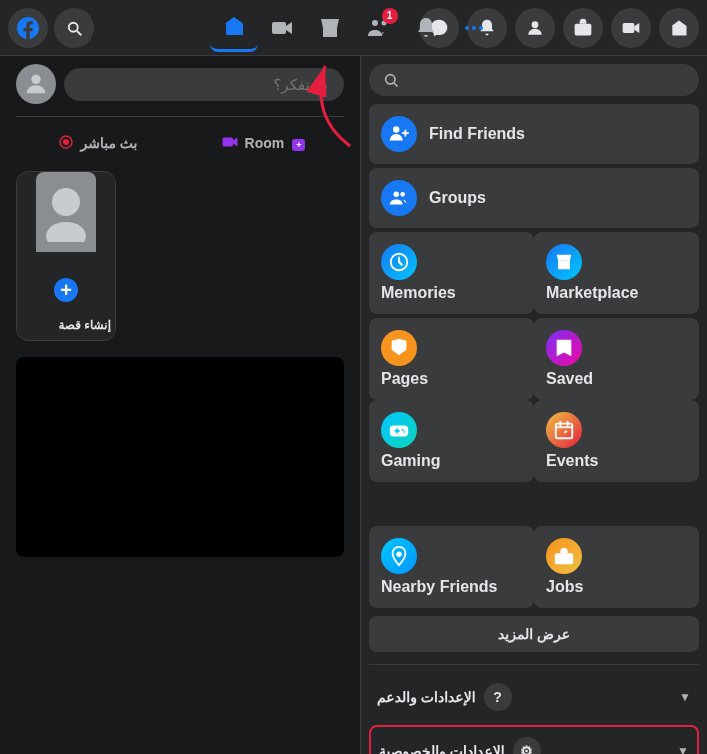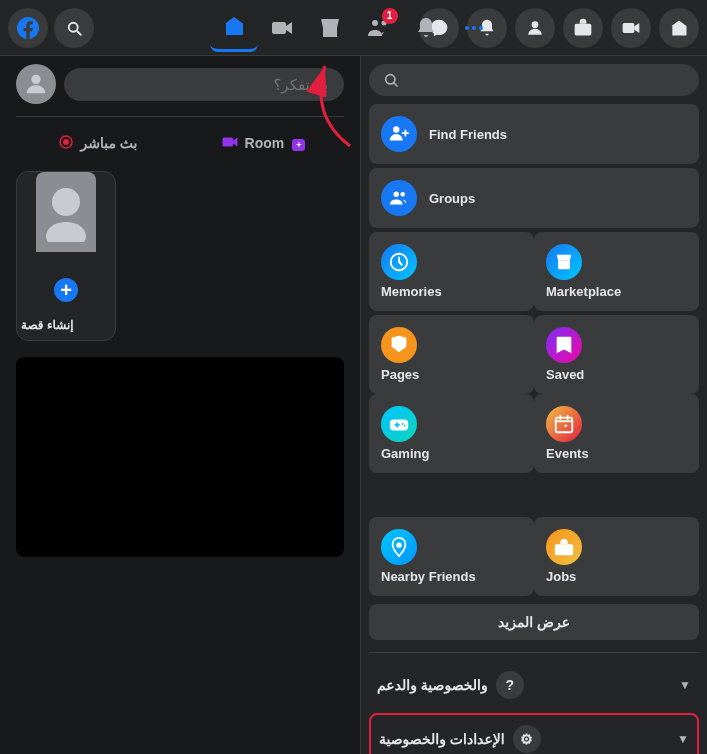--- a/index.html
+++ b/index.html
@@ -195,21 +195,21 @@
       position: absolute;
       bottom: 36px;
       left: 50%;
       transform: translateX(-50%);
       border: 2px solid #242526;
     }
     .story-label {
       color: #e4e6eb;
       font-size: 12px;
       font-weight: 600;
-      text-align: left;
+      text-align: right;
       position: absolute;
       bottom: 8px;
       width: 100%;
       padding: 0 4px;
     }
 
     
     .arrow-overlay {
       position: absolute;
       top: 56px;
@@ -272,21 +272,21 @@
       width: 36px;
       height: 36px;
       border-radius: 50%;
       display: flex;
       align-items: center;
       justify-content: center;
       font-size: 20px;
     }
     .menu-item-label {
       color: #e4e6eb;
-      font-size: 13px;
+      font-size: 16px;
       font-weight: 600;
     }
 
     
     .show-more-btn {
       width: 100%;
       background: #3a3b3c;
       border: none;
       border-radius: 8px;
       color: #e4e6eb;
@@ -702,21 +702,21 @@
     
     <button class="show-more-btn">عرض المزيد</button>
 
     <div class="section-divider"></div>
 
     
     <div class="collapsible-row">
       <span class="chevron">▼</span>
       <div class="collapsible-label">
         <div class="collapsible-icon-circle">?</div>
-        <span>والخصوصية والدعم</span>
+        <span>الإعدادات والدعم</span>
       </div>
     </div>
 
     
     <div class="settings-row">
       <span class="chevron">▼</span>
       <div class="settings-label">
         <div class="settings-gear">⚙</div>
         <span>الإعدادات والخصوصية</span>
       </div>

